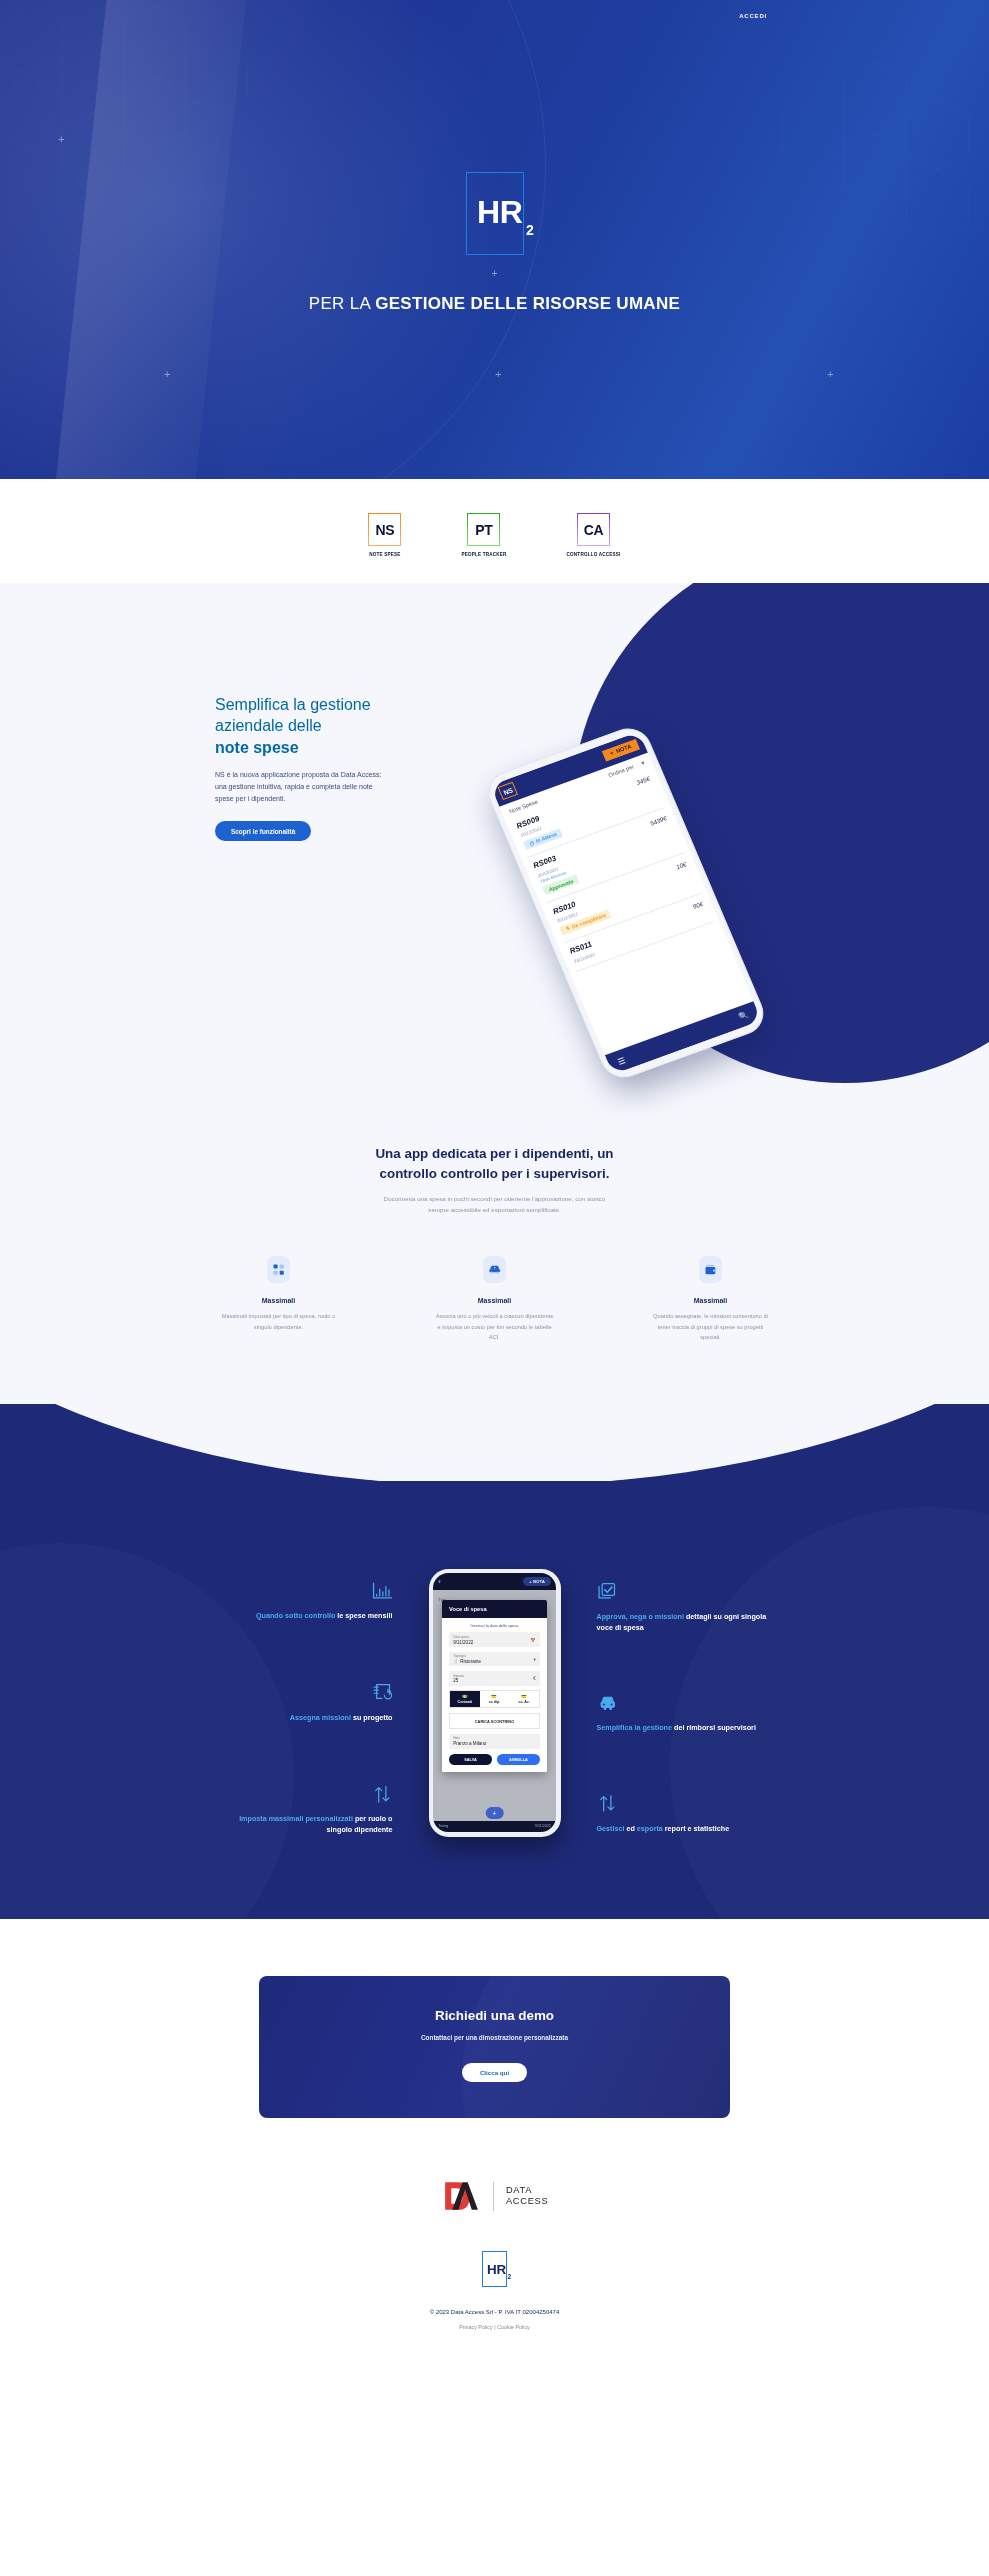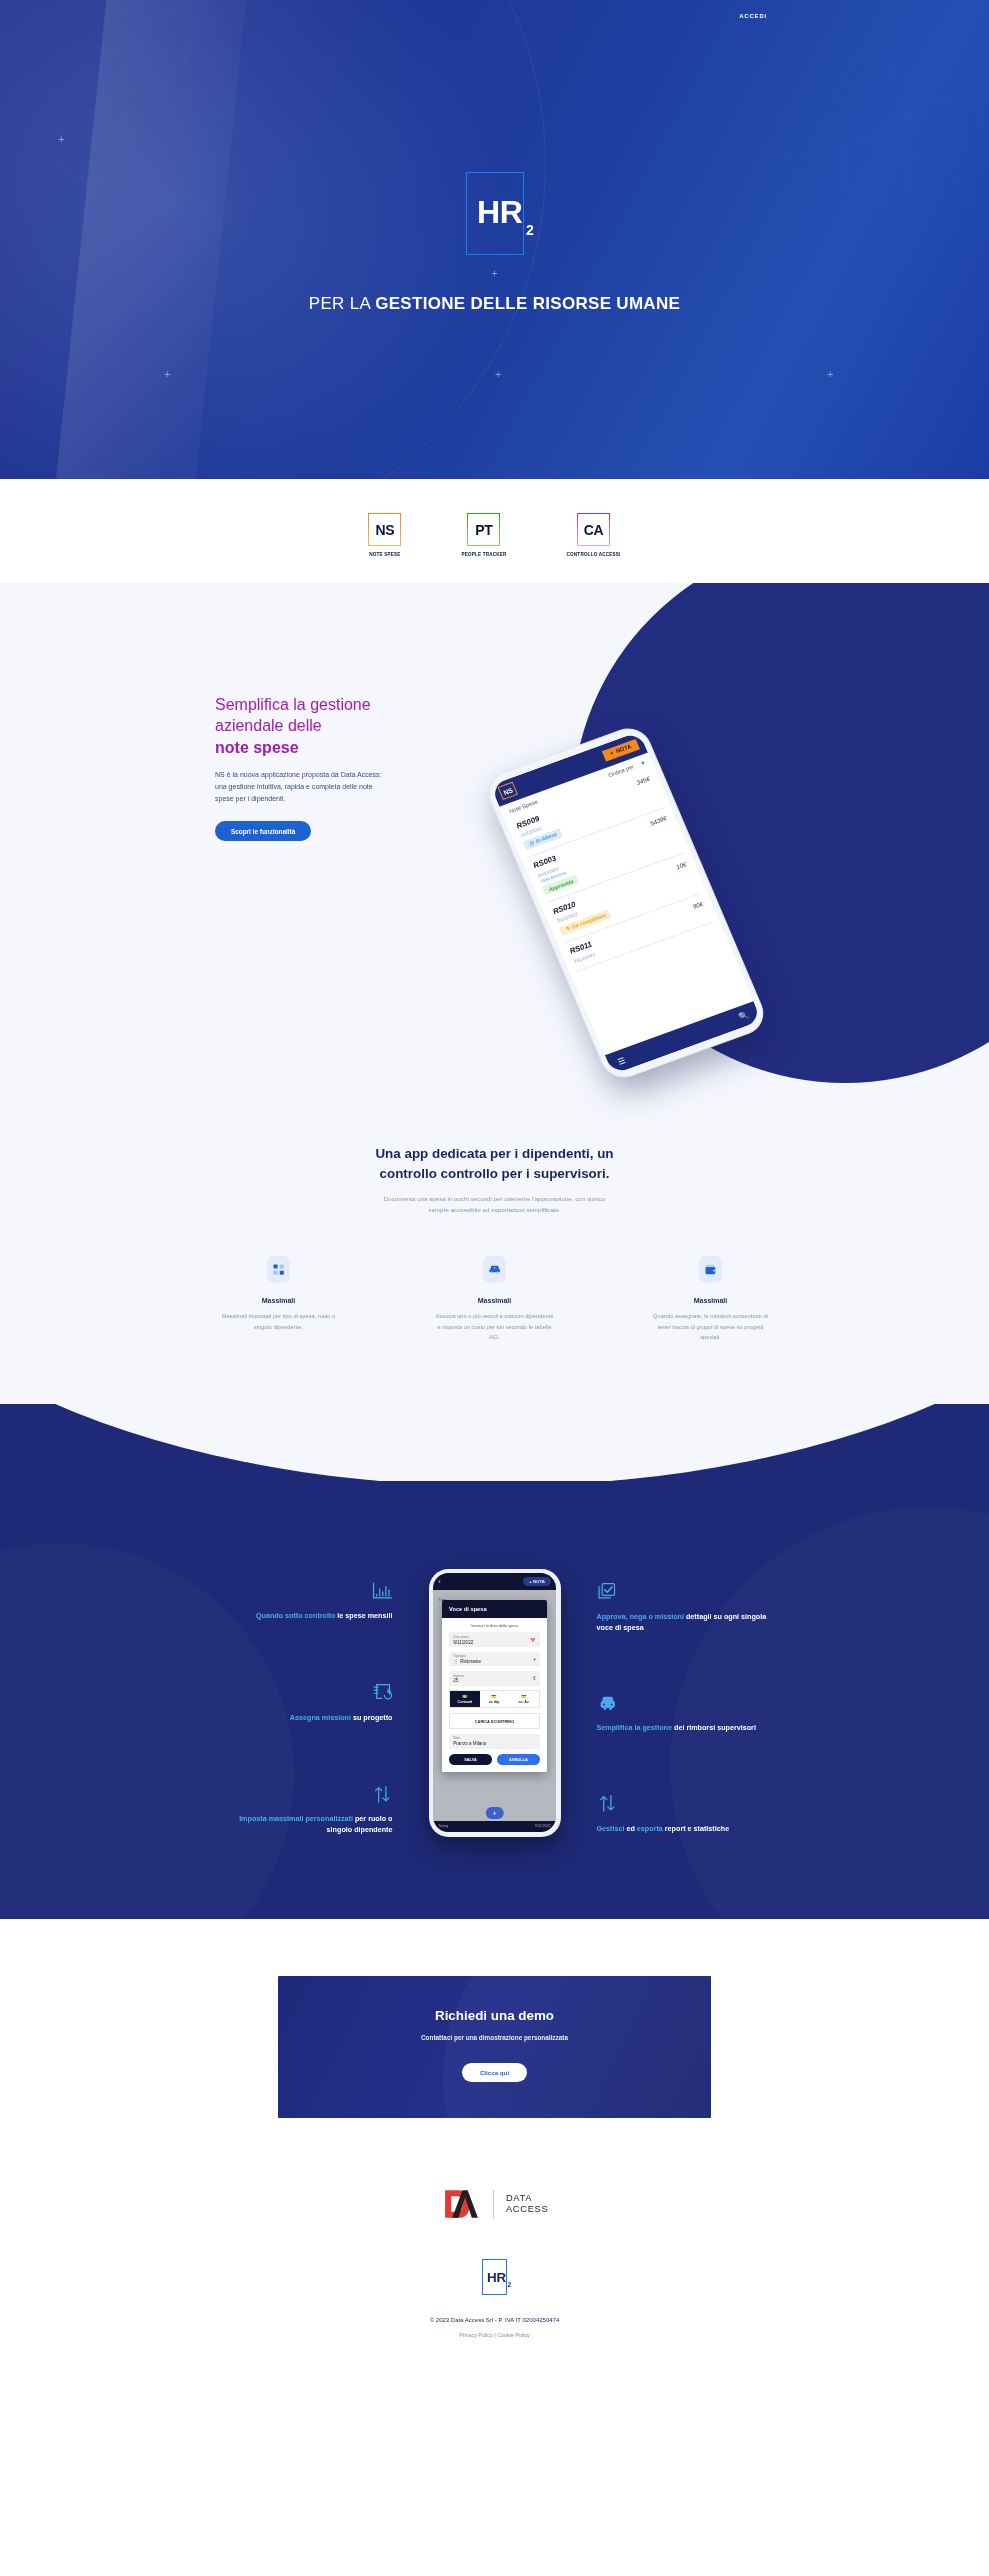--- a/index.html
+++ b/index.html
@@ -114,21 +114,21 @@
   }
   .blue-circle {
     position: absolute; right: -129px; top: -46px;
     width: 546px; height: 546px; border-radius: 50%;
     background: #232d80;
   }
   .simplify-text {
     position: absolute; left: 215px; top: 111px; width: 222px; z-index: 3;
   }
   .simplify-h {
-    font-size: 16px; line-height: 1.34; color: #a21caf; font-weight: 400;
+    font-size: 16px; line-height: 1.34; color: #0369a1; font-weight: 400;
   }
   .simplify-h b { font-weight: 800; display: block; }
   .simplify-p {
     margin-top: 10.8px; font-size: 7px; line-height: 1.72; color: #3a4a80;
     width: 170px;
   }
   .btn-primary {
     margin-top: 16px; display: inline-block;
     background: #1d62d0; color: #fff; border: none;
     border-radius: 15.5px; padding: 6.7px 16px;
@@ -342,21 +342,21 @@
   .ph2-bottombar {
     position: absolute; left: 0; right: 0; bottom: 0; height: 11.3px;
     background: #0d1330; display: flex; align-items: center;
     justify-content: space-between; padding: 0 5.2px;
     color: #aab2c8; font-size: 3.6px;
   }
 
   
   .sec-demo { background: #fff; padding: 57px 0 46px; }
   .demo-card {
-    width: 433px; margin: 0 auto; border-radius: 1px;
+    width: 471px; margin: 0 auto; border-radius: 8px;
     background: linear-gradient(115deg, #1f2a7c 0%, #24308a 48%, #1d2873 100%);
     padding: 32px 0 36px; text-align: center; position: relative; overflow: hidden;
   }
   .demo-card::after {
     content:''; position:absolute; right:-124px; top:-93px;
     width: 392px; height: 392px; border-radius: 50%;
     background: rgba(255,255,255,0.03);
   }
   .demo-h { position: relative; z-index:2; color:#fff; font-size: 13.4px; font-weight: 800; }
   .demo-p {
@@ -368,21 +368,20 @@
     background:#fff; color:#1d62d0; border:none; border-radius: 13.4px;
     padding: 6.2px 18px; font-size: 6.2px; font-weight: 700; cursor:pointer;
     font-family: "Liberation Sans", sans-serif;
   }
 
   
   .footer { background:#fff; padding: 15.5px 0 33px; text-align:center; }
   .da-logo {
     display:flex; align-items:center; justify-content:center; gap: 12.4px;
     margin-bottom: 38px;
-    margin-top: 8px;
   }
   .da-divider { width:0.5px; height:29px; background:#c8c8c8; }
   .da-words {
     text-align:left; font-size: 9.3px; letter-spacing: 0.7px;
     color:#1d1d1d; line-height: 1.28; font-weight: 400;
   }
   .hr2-foot {
     width: 25px; height: 36px; border: 1px solid #1f7bed;
     margin: 0 auto 21.6px; display:flex; align-items:center; justify-content:center;
     position: relative;

